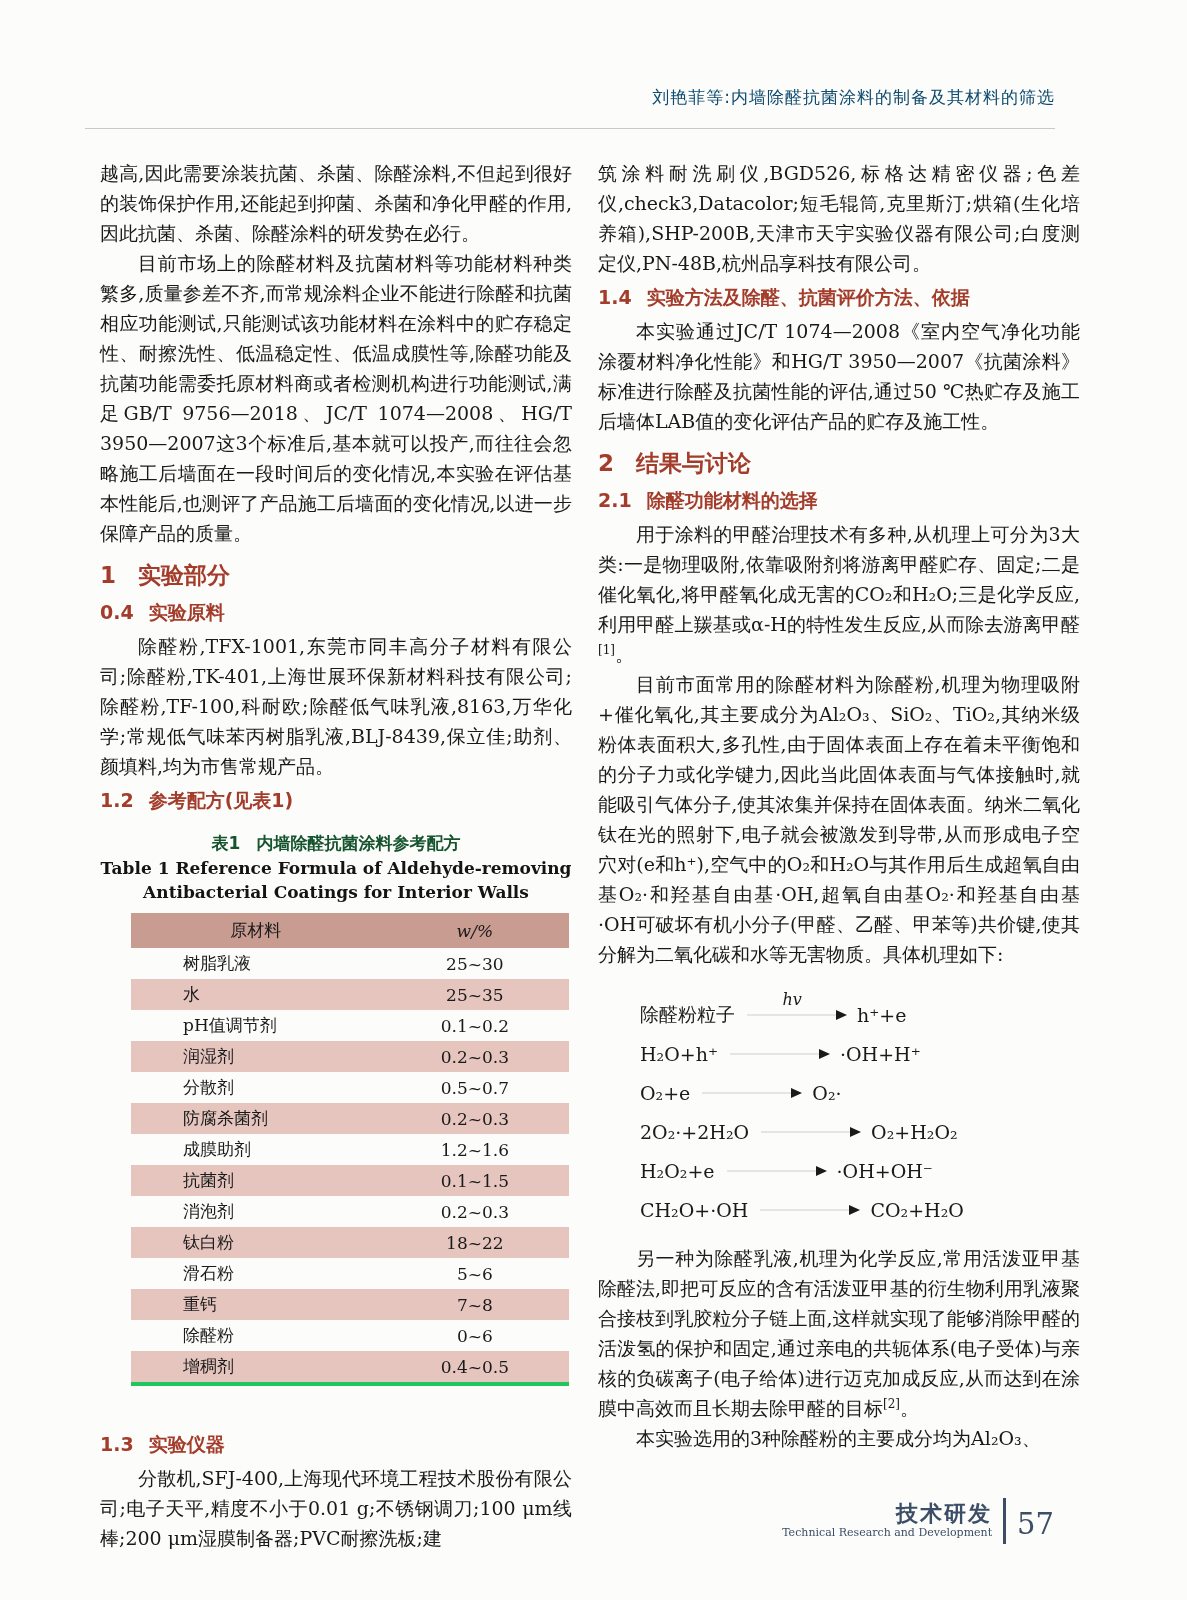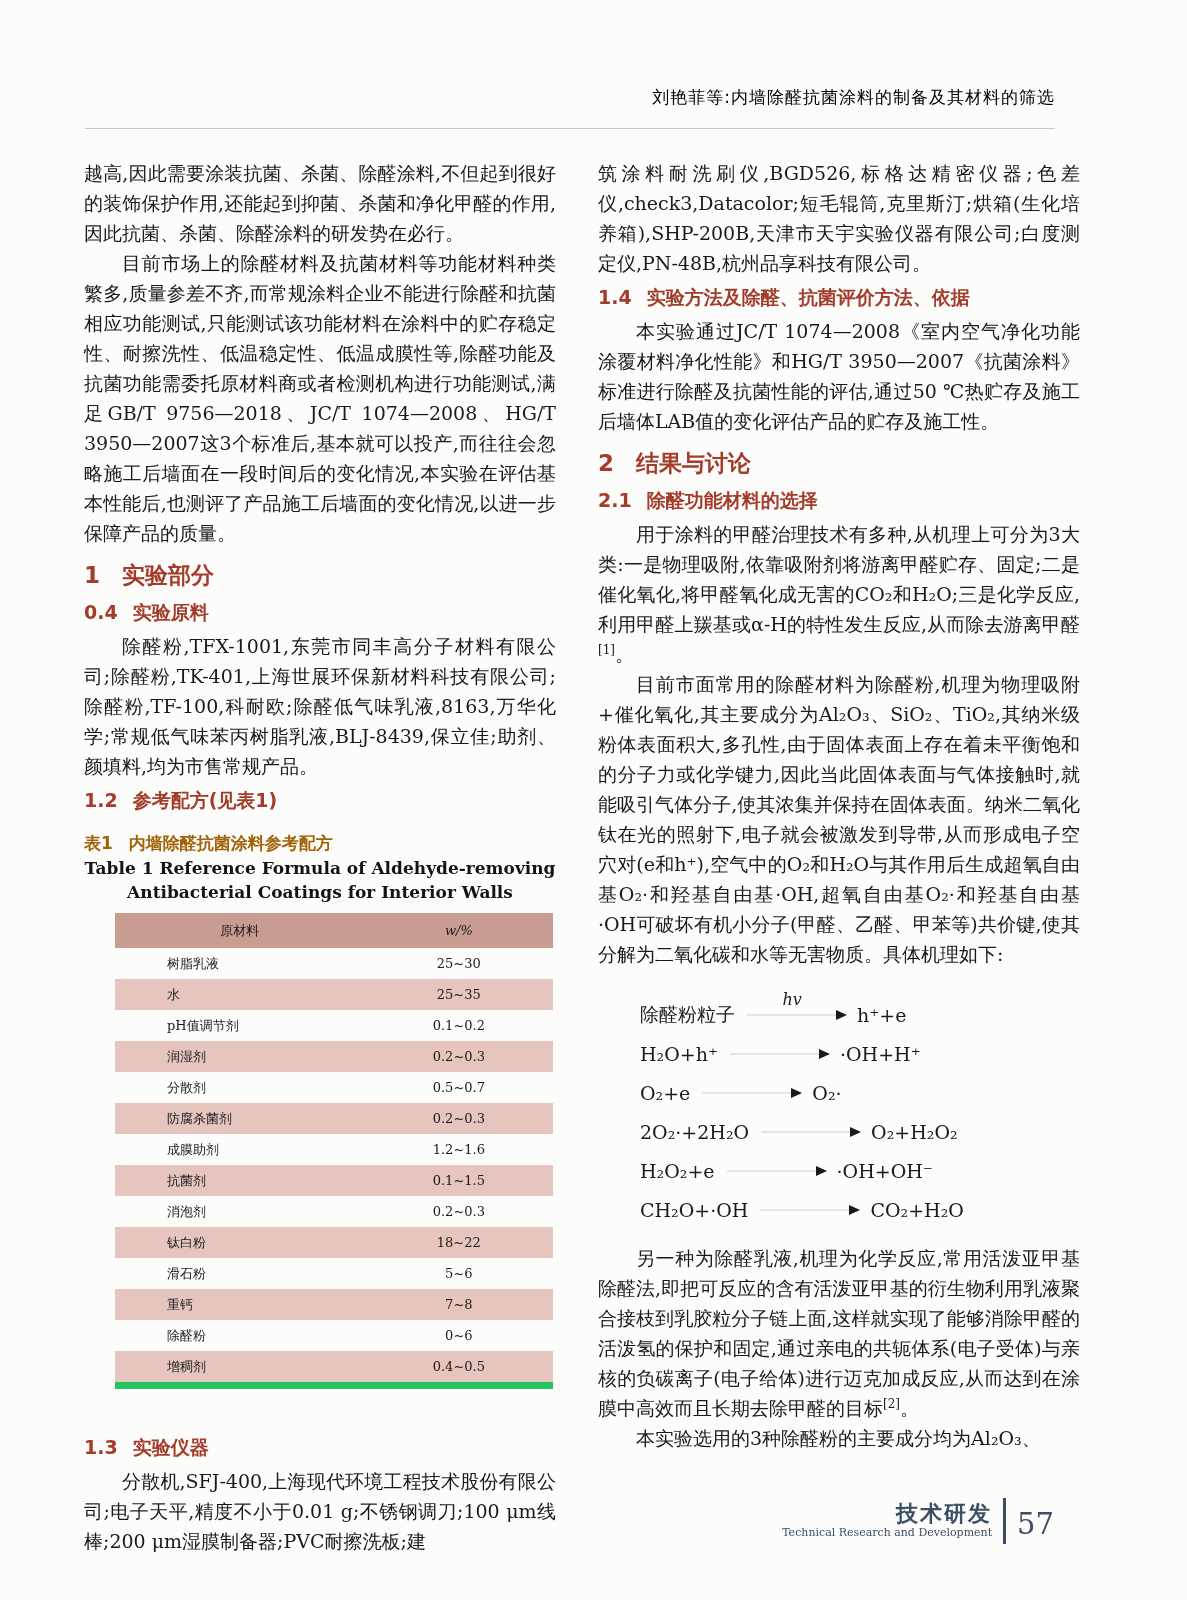--- a/index.html
+++ b/index.html
@@ -8,28 +8,28 @@
     background:#fcfcfb;
     font-family:"DejaVu Serif","Liberation Serif",serif;
     color:#1a1a1a;
     overflow:hidden;
   }
   
   .running-head{
     position:absolute;top:86px;left:85px;width:970px;
     text-align:right;
     font:17px "DejaVu Sans","Liberation Sans",sans-serif;
-    color:#000000;letter-spacing:1px;
+    color:#0c4a6e;letter-spacing:1px;
   }
   .head-rule{
     position:absolute;top:128px;left:85px;width:970px;height:1px;
     background:#c9c9c9;
   }
   
-  .col-left{position:absolute;left:84px;top:158px;width:472px;}
+  .col-left{position:absolute;left:100px;top:158px;width:472px;}
   .col-right{position:absolute;left:598px;top:158px;width:482px;}
   .para{
     margin:0;
     font:19px/30px "DejaVu Serif","Liberation Serif",serif;
     text-align:justify;color:#191919;
   }
   .indent{text-indent:2em;}
   sup{font-size:12px;line-height:0;}
   
   .h-sec{
@@ -41,36 +41,36 @@
   }
   .h-sub{
     display:flex;gap:15px;align-items:baseline;
     color:#a33c2a;
     font-family:"DejaVu Sans","Liberation Sans",sans-serif;
     font-weight:bold;font-size:19px;
     margin:7px 0 5px 0;
   }
   
   .tbl-cap-zh{
-    display:flex;gap:16px;
+    display:flex;justify-content:center;gap:16px;
     font:bold 17px/26px "DejaVu Sans","Liberation Sans",sans-serif;
-    color:#a16207;margin-top:16px;
+    color:#14532d;margin-top:16px;
   }
   .tbl-cap-en{
     text-align:center;
     font:bold 17px/24px "DejaVu Serif","Liberation Serif",serif;
     color:#141414;
   }
   
   .formula-table{
     width:438px;margin:9px 0 0 31px;
     border-collapse:collapse;
     font-family:"DejaVu Serif","Liberation Serif",serif;
-    font-size:13px;
-    border-bottom:7px solid #22c55e;
+    font-size:17px;
+    border-bottom:4px solid #22c55e;
   }
   .formula-table th{
     background:#c99c92;height:33px;
     font-weight:normal;text-align:center;
   }
   .formula-table td{height:29px;}
   .formula-table tbody tr:nth-child(even){background:#e5c5be;}
   .cell-name{text-align:left;padding-left:52px;width:57%;}
   .cell-val{text-align:center;}
   .col-head-frac{font-style:italic;}

